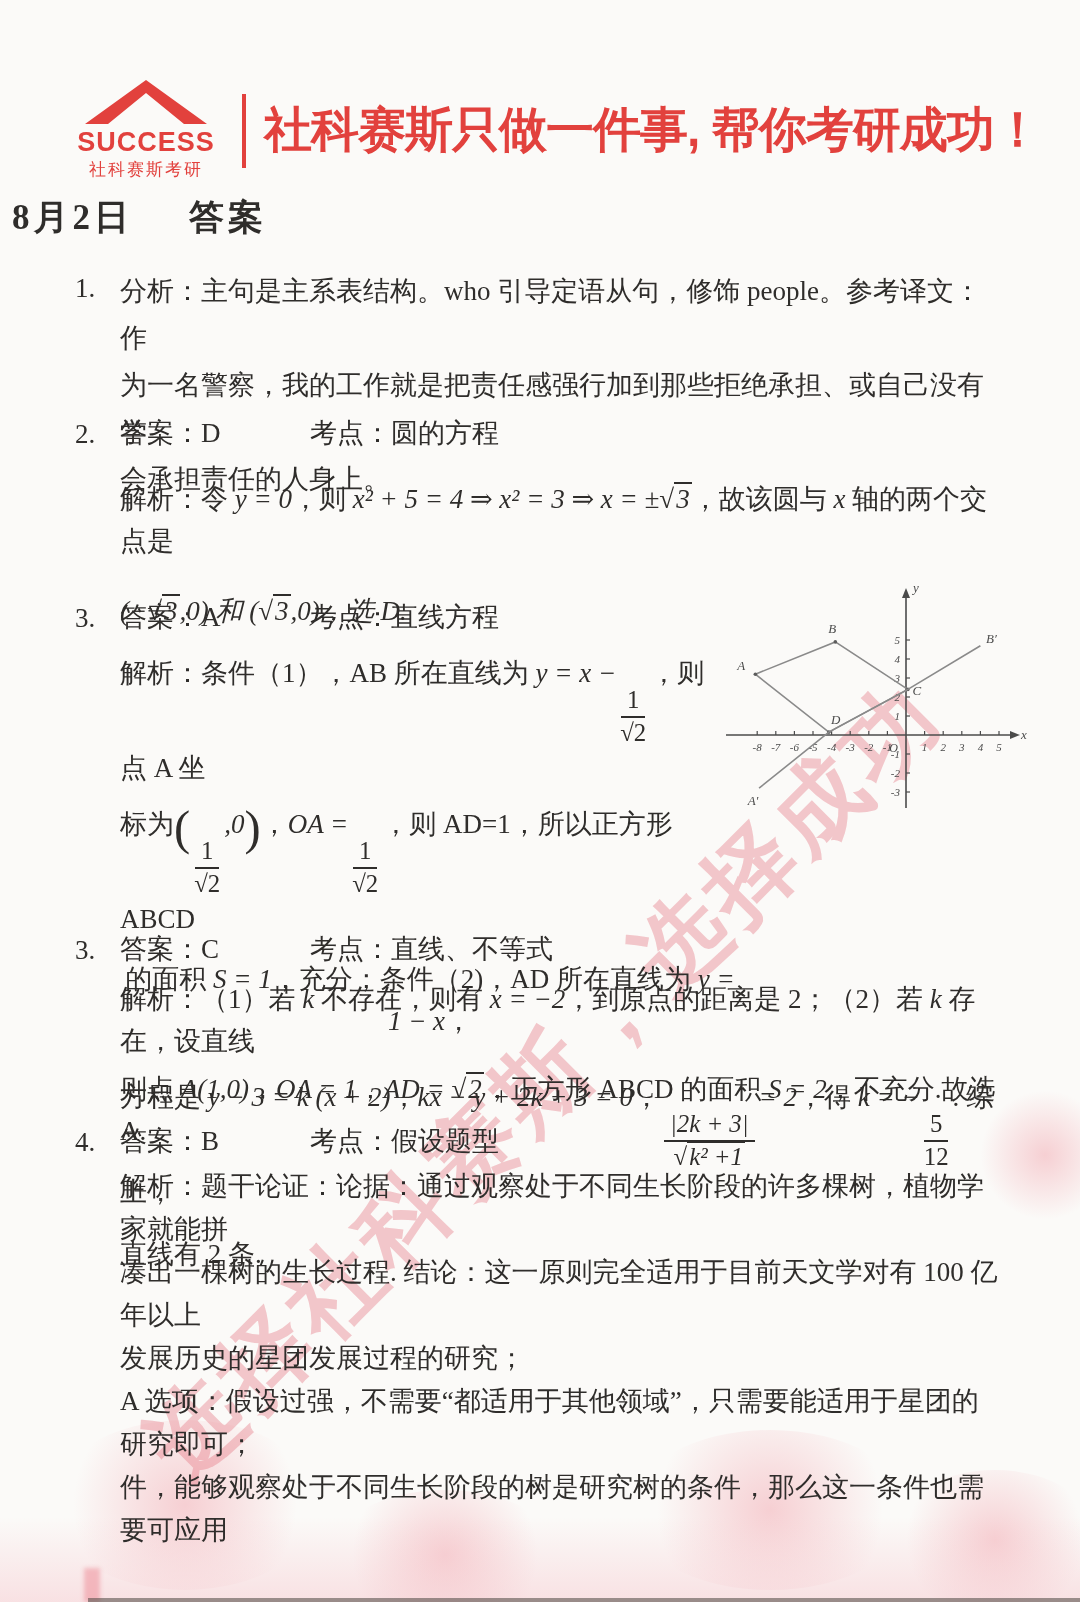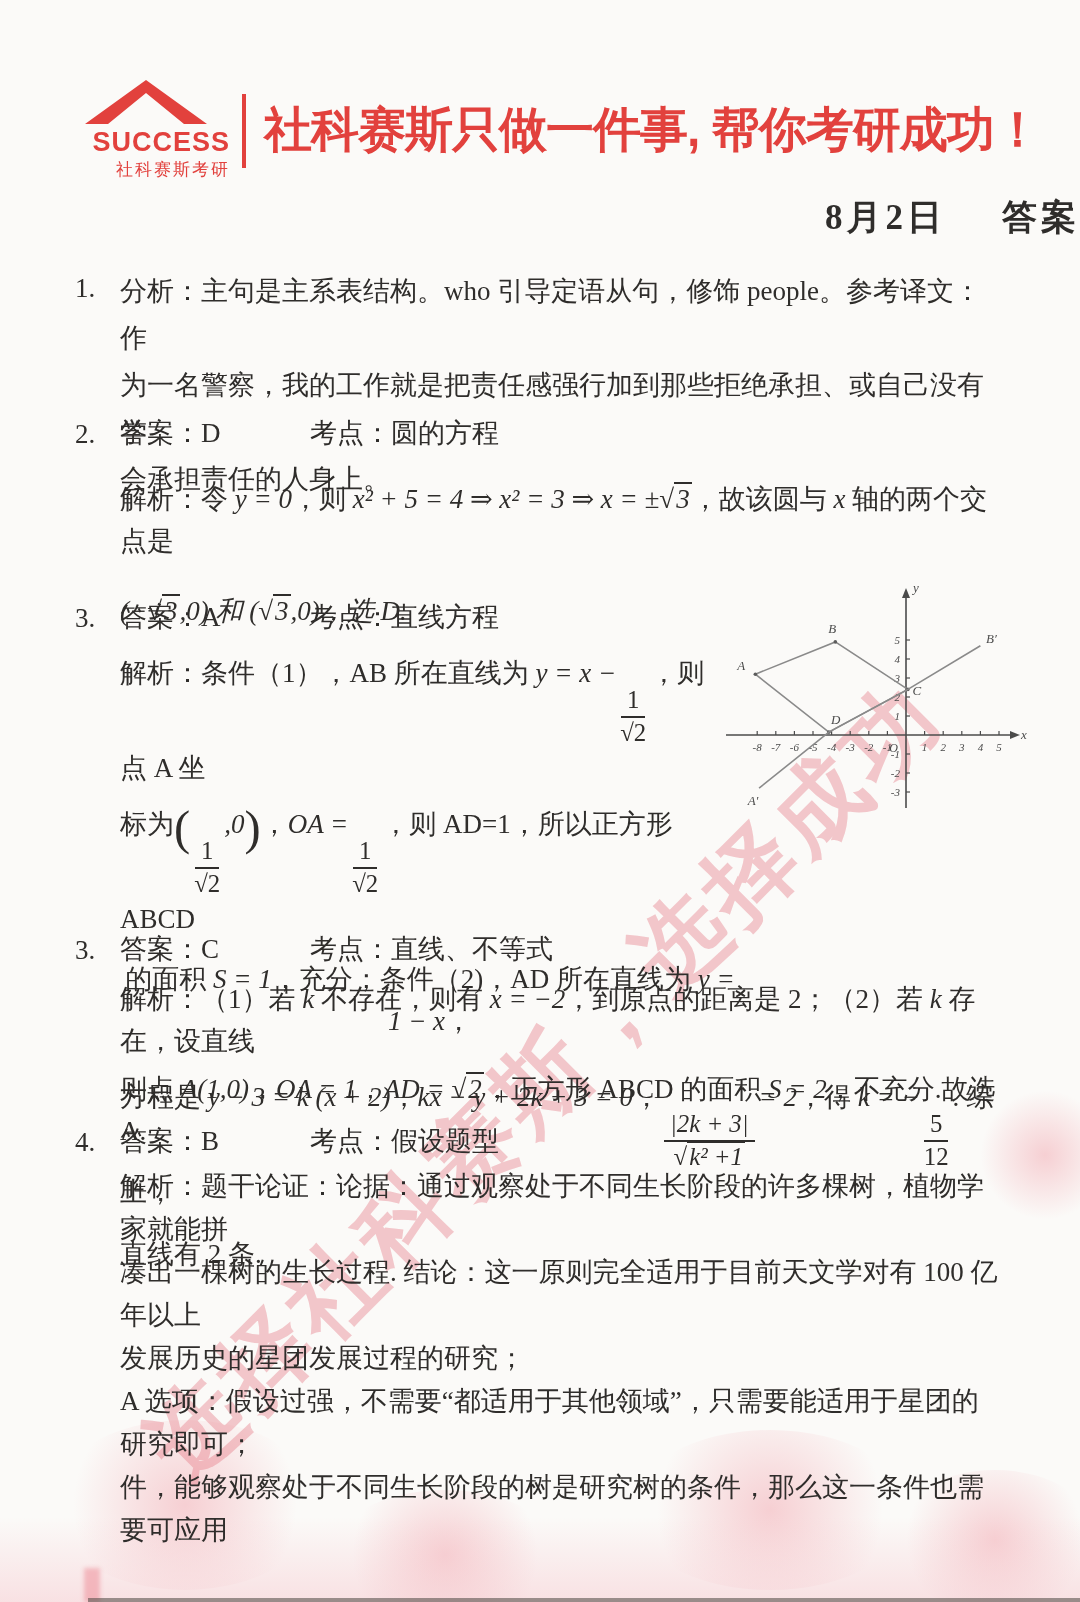--- a/index.html
+++ b/index.html
@@ -3,31 +3,31 @@
 <meta charset="utf-8">
 <style>
   html,body{margin:0;padding:0;background:#e9e7e3;}
   .page{
     position:relative;width:1080px;height:1602px;background:#fbfaf8;
     overflow:hidden;font-family:"Liberation Serif","DejaVu Serif",serif;
     color:#2f2d2b;margin:0 auto;
   }
   
   .hdr{position:absolute;left:62px;top:80px;display:flex;align-items:center;z-index:3;}
-  .logo{width:168px;text-align:right;flex:none;}
+  .logo{width:168px;text-align:center;flex:none;}
   .logo svg{display:block;margin:0 auto 2px auto;}
   .logo-brand{font-family:"Liberation Sans",sans-serif;font-weight:bold;color:#e2413d;
     font-size:27px;letter-spacing:1px;line-height:1.05;}
   .logo-sub{font-family:"Liberation Sans",sans-serif;font-weight:normal;color:#e2413d;
     font-size:17px;letter-spacing:2px;margin-top:2px;}
   .hdivider{width:4px;height:74px;background:#e2413d;margin:0 18px 0 12px;flex:none;}
   .slogan{font-family:"Liberation Sans",sans-serif;font-weight:bold;color:#e2413d;
     font-size:48px;letter-spacing:-1px;white-space:nowrap;margin:0;line-height:1.1;}
   
-  .title{position:absolute;left:1px;right:0;top:194px;text-align:right;
+  .title{position:absolute;left:12px;right:0;top:194px;text-align:left;
     font-size:35px;font-weight:bold;letter-spacing:4px;z-index:3;}
   .title .gap{display:inline-block;width:56px;}
   
   .item{position:absolute;left:75px;display:flex;z-index:2;}
   .inum{width:45px;flex:none;font-size:27px;line-height:40px;}
   .ibody{font-size:27px;}
   .ihead{display:flex;line-height:38px;}
   .ihead .ans{width:190px;flex:none;}
   .tline{line-height:47px;}
   .q4line{line-height:43px;}

